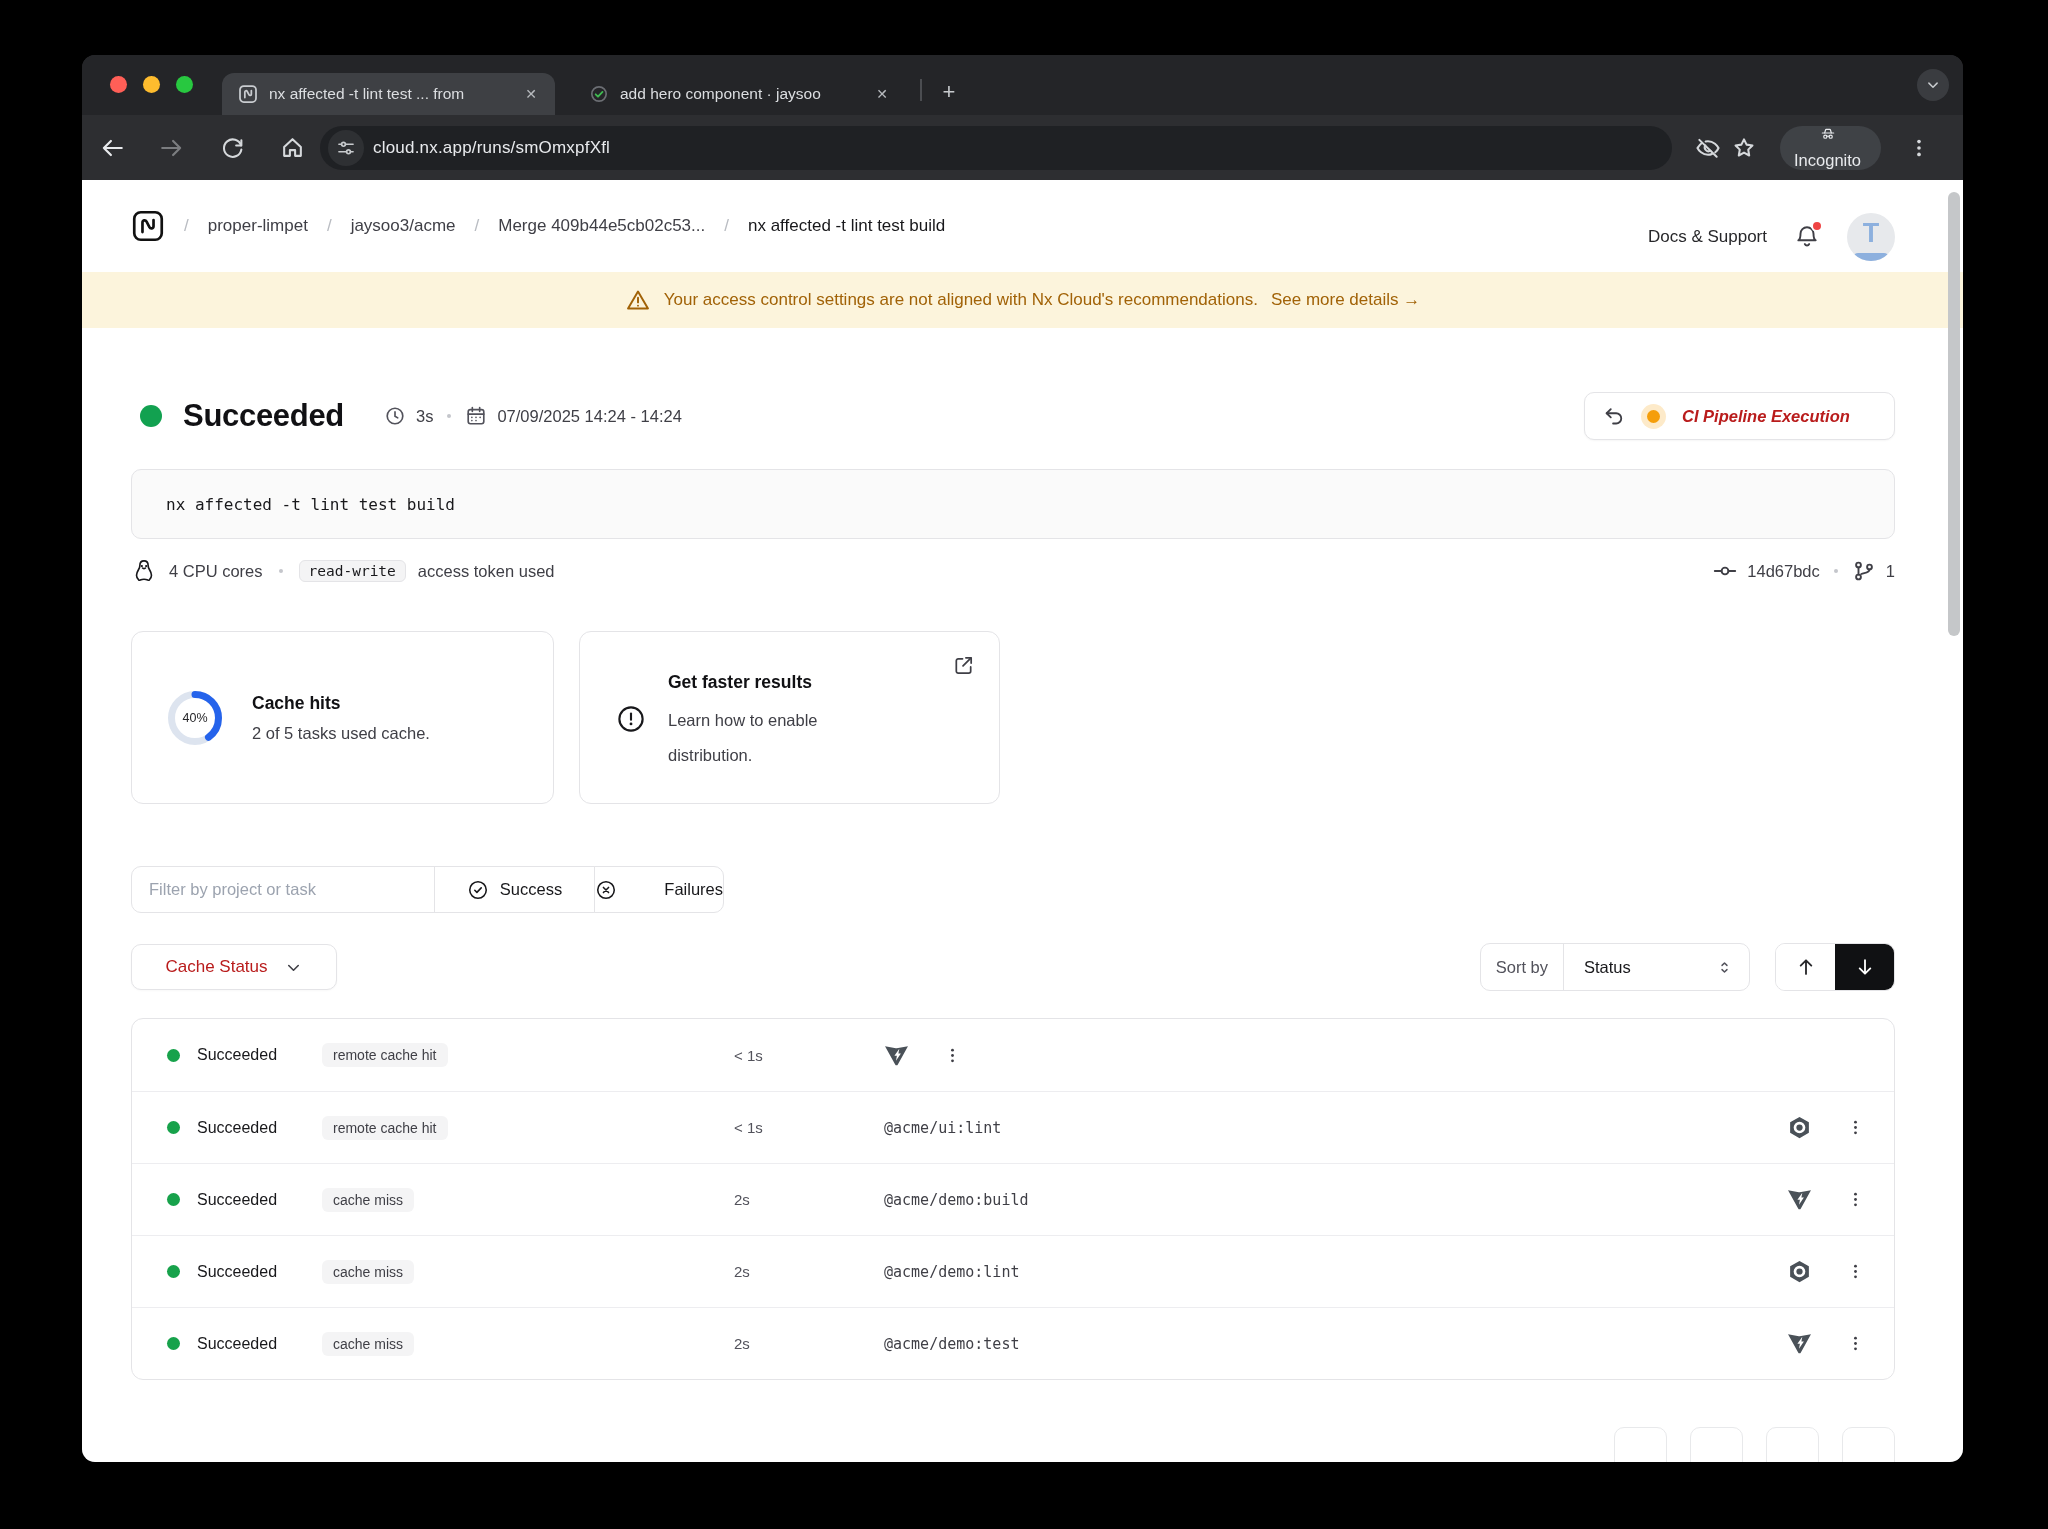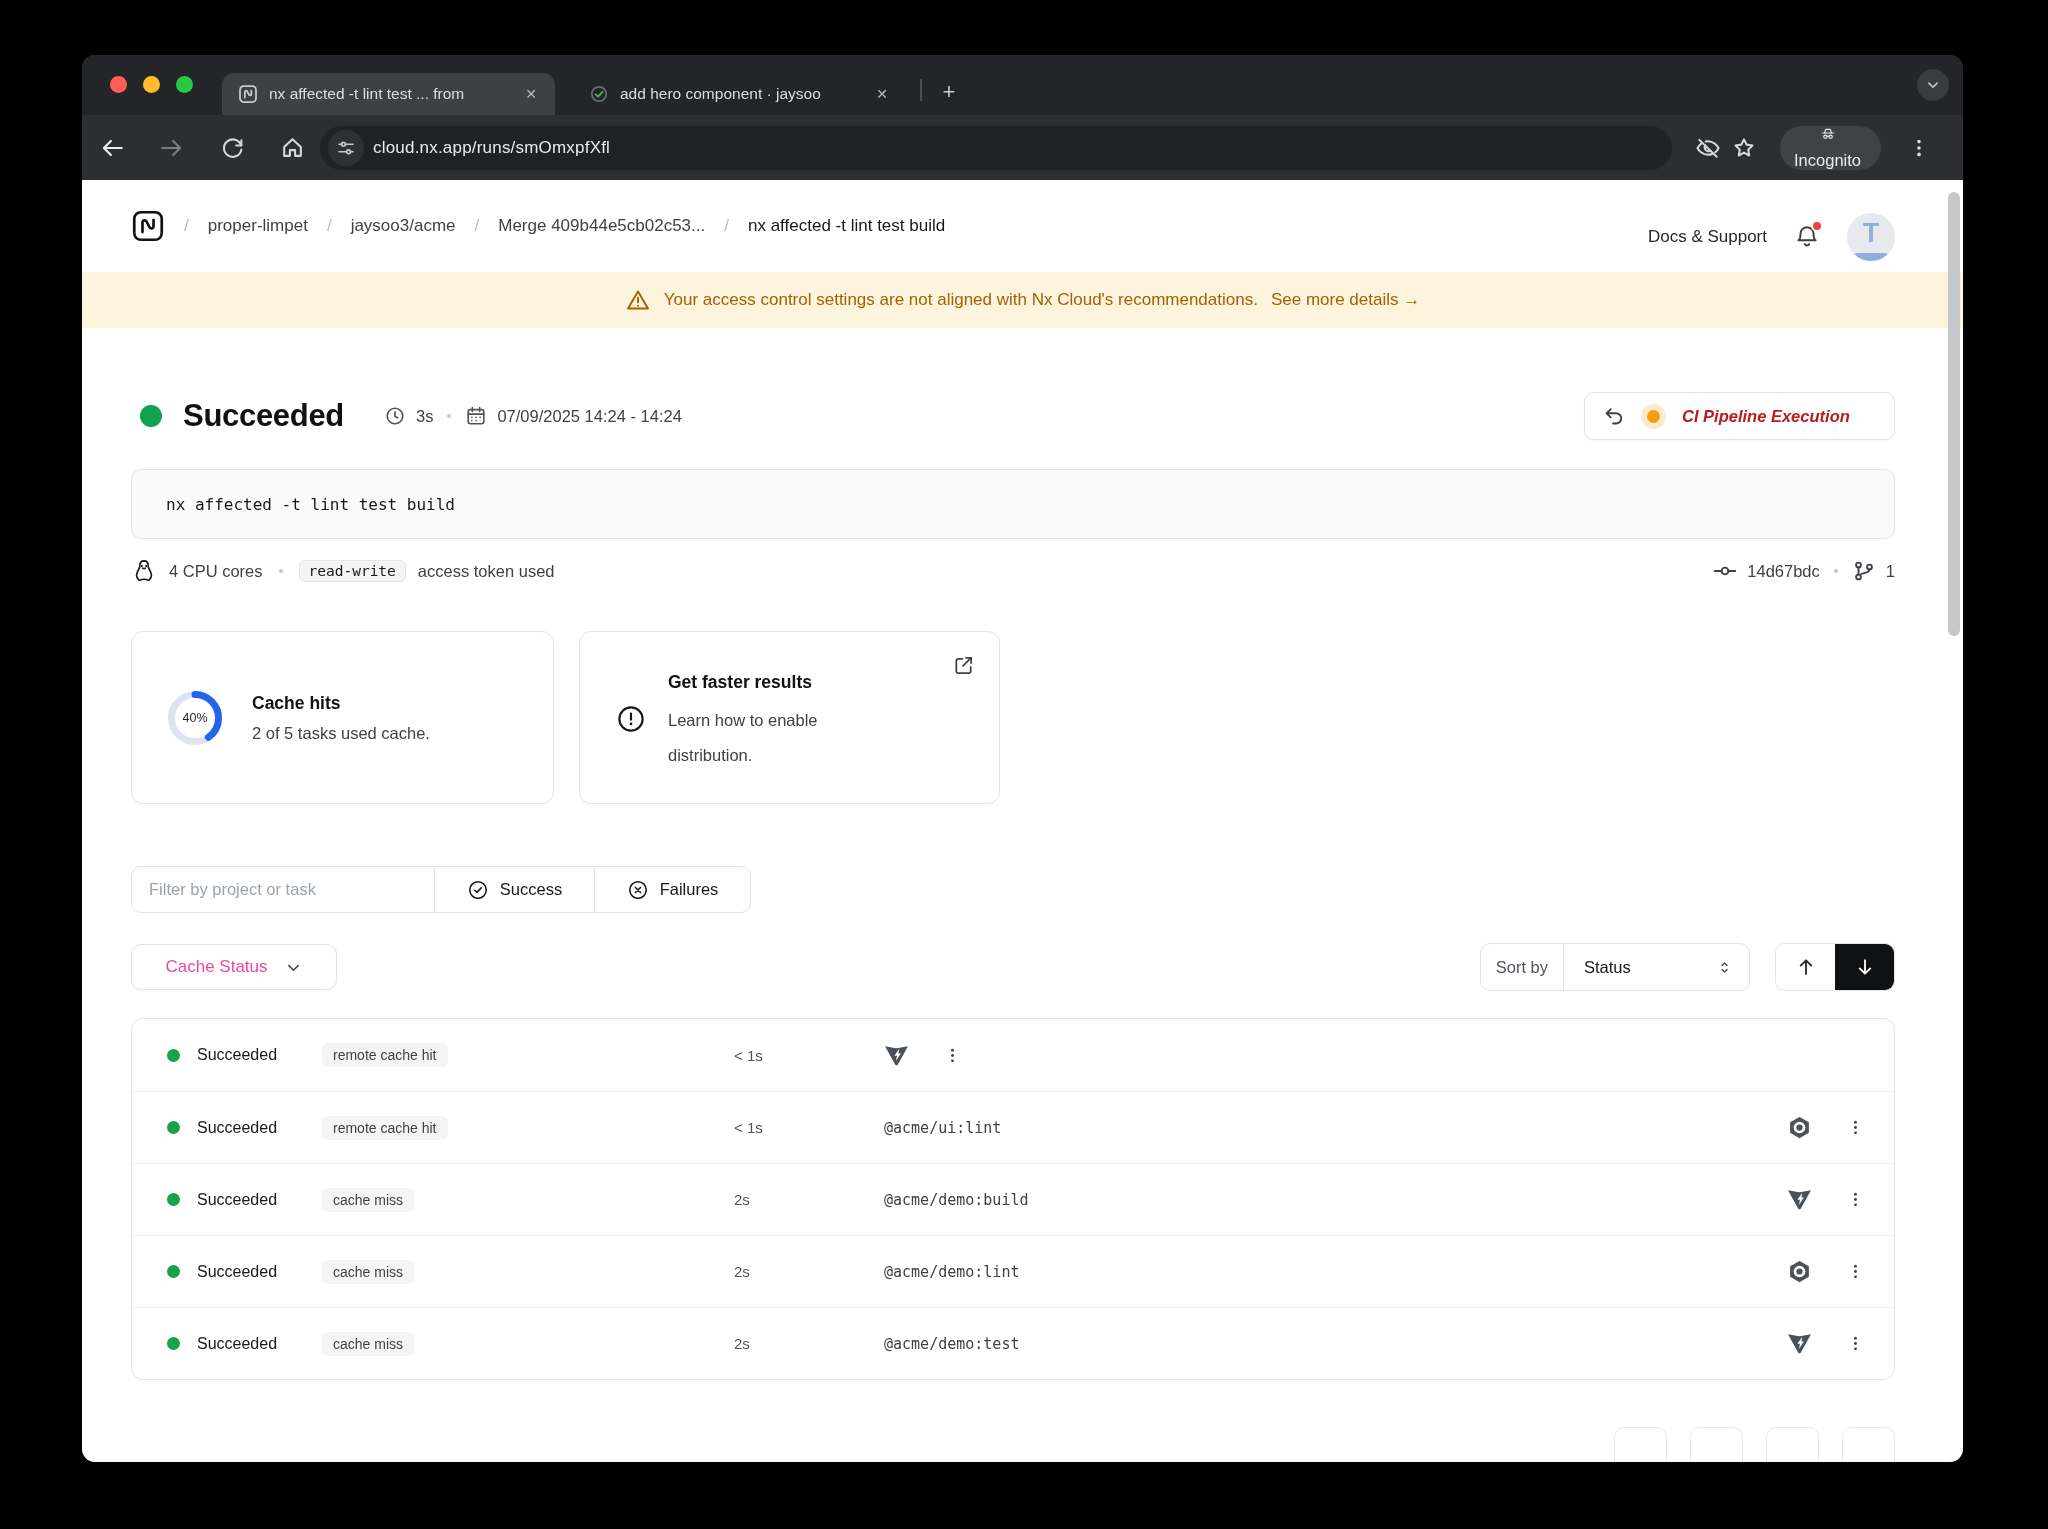--- a/index.html
+++ b/index.html
@@ -105,25 +105,25 @@
   .card.faster { width:421px; padding:40px 0 0 36px; display:flex; gap:22px; }
   .card.faster .ficon { margin-top:32px; }
   .card.faster .sub { line-height:35px; }
   .extlink { position:absolute; top:22px; right:24px; }
 
   .filterbar { margin-top:62px; display:flex; }
   .fseg { height:47px; background:#fff; border:1px solid #e4e4e7; display:flex; align-items:center; }
   .fseg.input { width:304px; border-radius:10px 0 0 10px; padding-left:17px; color:#9ca3af; font-size:16.5px; }
   .fseg.btn { gap:11px; justify-content:center; font-size:16.5px; color:#18181b; margin-left:-1px; }
   .fseg.success { width:161px; }
-  .fseg.failures { width:157px; border-radius:0 10px 10px 0; }
+  .fseg.failures { width:130px; border-radius:0 10px 10px 0;justify-content:space-between; }
 
   .sortrow { margin-top:30px; display:flex; align-items:center; }
   .groupby { width:206px; height:46px; border:1px solid #e4e4e7; border-radius:10px; background:#fff;
-    display:flex; align-items:center; justify-content:center; gap:16px; font-size:17px; color:#ec4899;
+    display:flex; align-items:center; justify-content:center; gap:16px; font-size:17px; color:#b91c1c;
     box-shadow:0 1px 2px rgba(0,0,0,.03); }
   .sortgrp { margin-left:auto; height:48px; border:1px solid #e4e4e7; border-radius:10px; background:#fff;
     display:flex; align-items:stretch; overflow:hidden; }
   .sortgrp .sortby { display:flex; align-items:center; padding:0 15px; font-size:16.5px; color:#52525b; }
   .sortgrp .divider { width:1px; background:#e4e4e7; }
   .sortgrp .select { width:185px; display:flex; align-items:center; justify-content:space-between;
     padding:0 16px 0 20px; font-size:16.5px; color:#18181b; }
   .arrows { margin-left:25px; height:48px; width:120px; border:1px solid #e4e4e7; border-radius:10px;
     display:flex; overflow:hidden; }
   .arrows .half { width:60px; display:flex; align-items:center; justify-content:center; background:#fff; }

